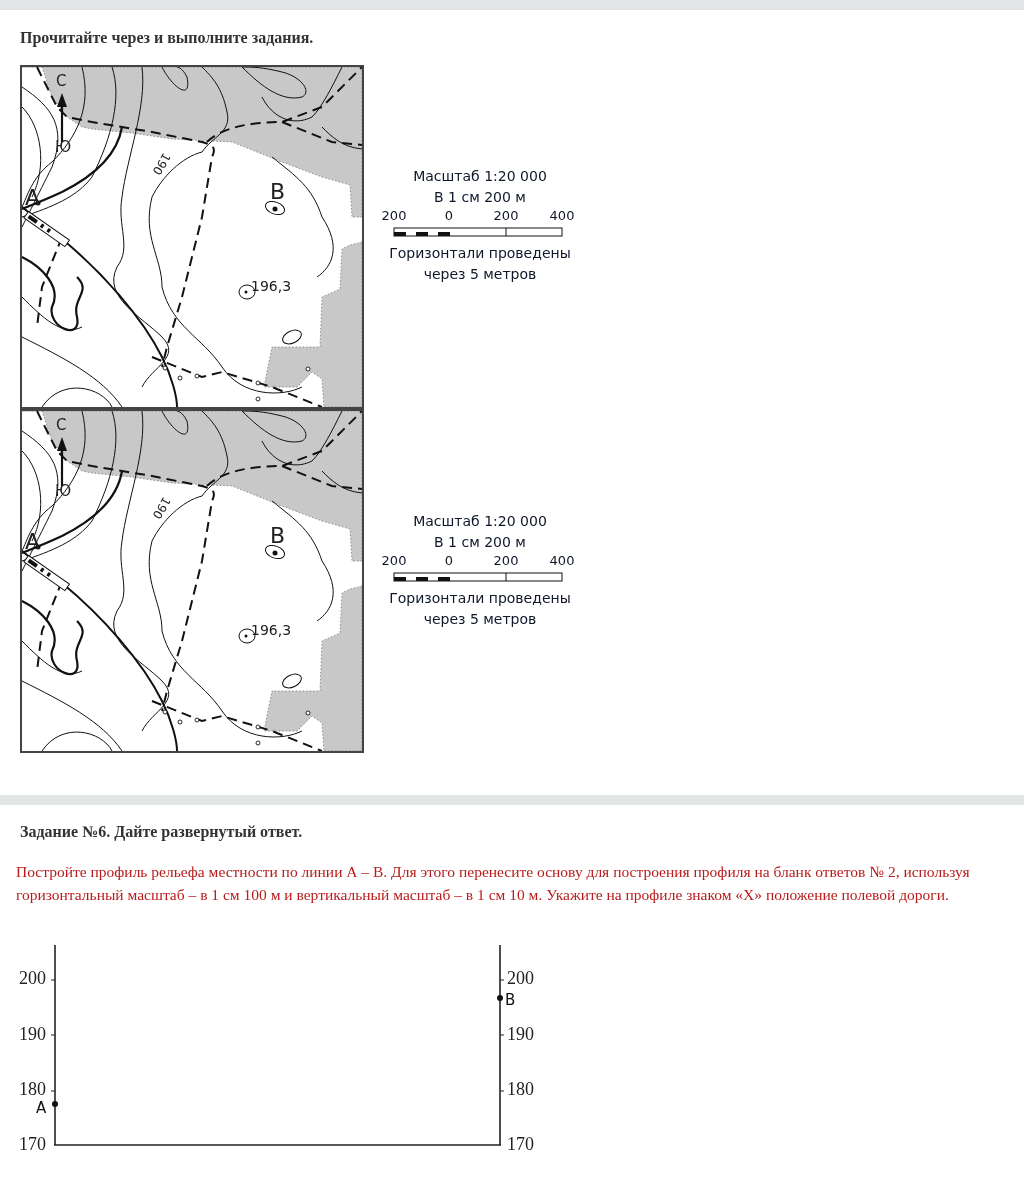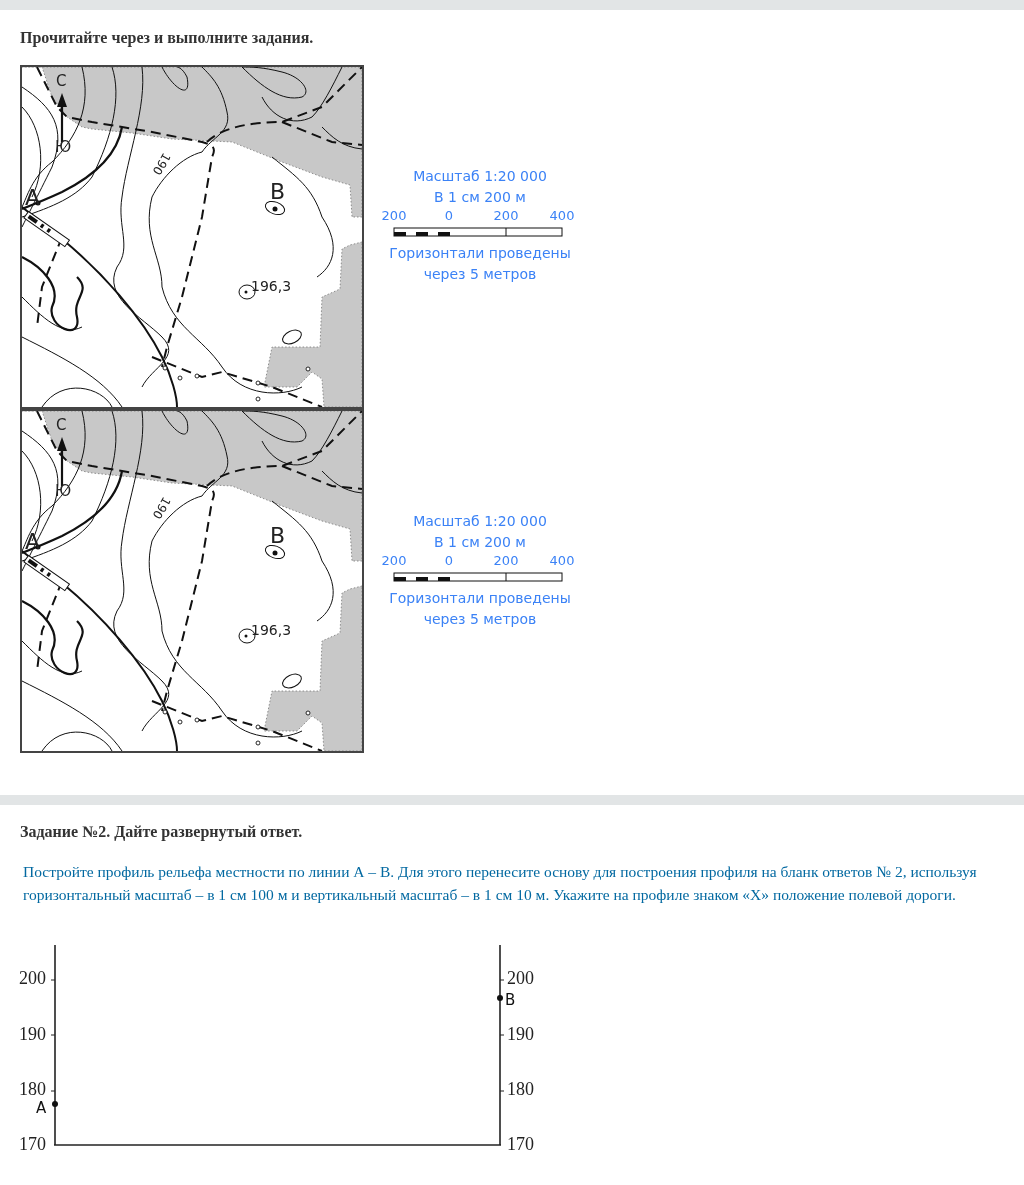--- a/index.html
+++ b/index.html
@@ -4,26 +4,26 @@
 <style>
   html, body { margin: 0; padding: 0; background: #ffffff; }
   body { width: 1024px; height: 1185px; position: relative; overflow: hidden;
          font-family: "Liberation Serif", "DejaVu Serif", serif; color: #222; }
   .sep-bar { position: absolute; left: 0; width: 1024px; height: 10px; background: #e2e5e6; }
   .heading { position: absolute; left: 20px; font-weight: bold; font-size: 16px; color: #333; }
   .map-box { position: absolute; left: 20px; width: 344px; height: 344px; box-sizing: border-box;
              border: 2px solid #444; background: #fff; overflow: hidden; }
   .map-box svg { display: block; }
   .legend { position: absolute; left: 375px; width: 210px; text-align: center;
-            font-family: "DejaVu Sans", "Liberation Sans", sans-serif; color: #3b82f6; }
+            font-family: "DejaVu Sans", "Liberation Sans", sans-serif; color: #0f172a; }
   .legend .l1 { font-size: 14px; line-height: 21px; }
   .legend .scale-labels { position: relative; height: 16px; font-size: 13px; }
   .legend .scale-labels span { position: absolute; top: 0; transform: translateX(-50%); }
   .legend .bar { height: 12px; }
-  .task-text { position: absolute; left: 23px; width: 990px; font-size: 15.5px; line-height: 23px; color: #0369a1; }
+  .task-text { position: absolute; left: 16px; width: 990px; font-size: 15.5px; line-height: 23px; color: #b91c1c; }
   .profile { position: absolute; left: 0; top: 935px; width: 560px; height: 250px; }
   .ylab { position: absolute; font-size: 18px; color: #222; font-family: "Liberation Serif", serif; }
   .pt-label { position: absolute; font-family: "DejaVu Sans", sans-serif; font-size: 15px; color: #111; }
 </style>
 </head>
 <body>
 
 <svg width="0" height="0" style="position:absolute">
   <defs>
     <symbol id="topo" viewBox="0 0 340 340">
@@ -153,21 +153,21 @@
     <rect x="19" y="5" width="12" height="4" fill="#111"></rect>
     <rect x="41" y="5" width="12" height="4" fill="#111"></rect>
     <rect x="63" y="5" width="12" height="4" fill="#111"></rect>
   </svg>
   <div class="l1">Горизонтали проведены</div>
   <div class="l1">через 5 метров</div>
 </div>
 
 <div class="sep-bar" style="top:795px;"></div>
 
-<div class="heading" style="top:823px;">Задание №2. Дайте развернутый ответ.</div>
+<div class="heading" style="top:823px;">Задание №6. Дайте развернутый ответ.</div>
 
 <div class="task-text" style="top:860px;">Постройте профиль рельефа местности по линии А – В. Для этого перенесите основу для построения профиля на бланк ответов № 2, используя горизонтальный масштаб – в 1 см 100 м и вертикальный масштаб – в 1 см 10 м. Укажите на профиле знаком «Х» положение полевой дороги.</div>
 
 <div class="profile">
   <svg width="560" height="250" style="position:absolute;left:0;top:0;">
     <line x1="55" y1="10" x2="55" y2="210" stroke="#222" stroke-width="1.6"></line>
     <line x1="500" y1="10" x2="500" y2="210" stroke="#222" stroke-width="1.6"></line>
     <line x1="54" y1="210" x2="501" y2="210" stroke="#222" stroke-width="1.6"></line>
     <line x1="51" y1="45" x2="55" y2="45" stroke="#222"></line>
     <line x1="51" y1="100" x2="55" y2="100" stroke="#222"></line>

